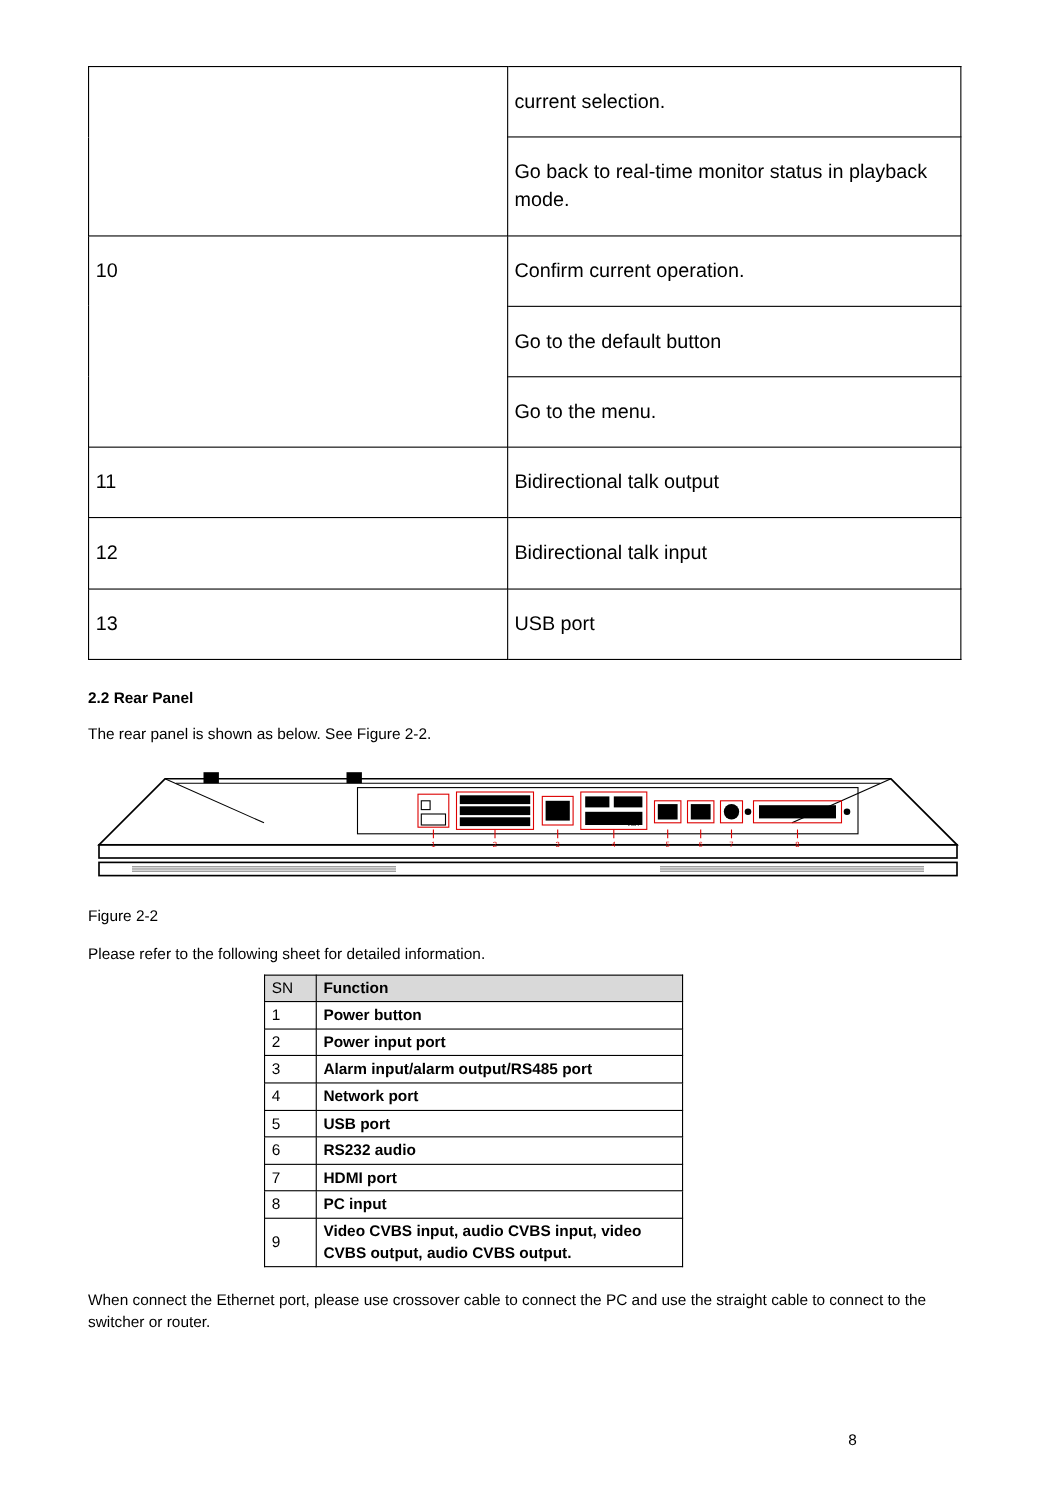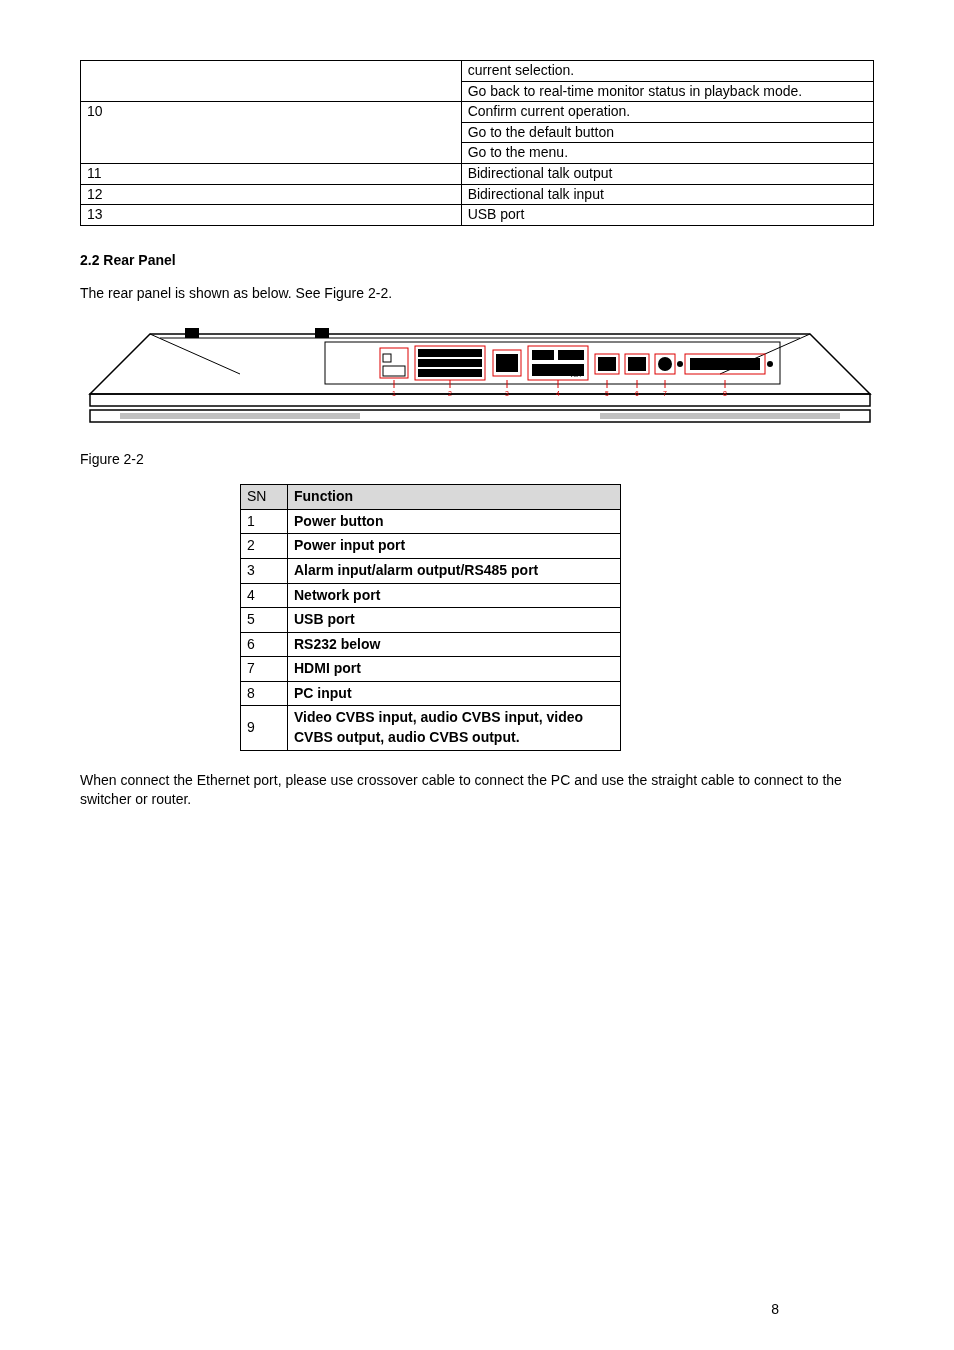--- a/index.html
+++ b/index.html
@@ -12,23 +12,23 @@
     box-sizing: border-box;
     line-height: 1.4;
   }
   table.full {
     border-collapse: collapse;
     width: 100%;
     margin-bottom: 25px;
   }
   table.full td {
     border: 1px solid #000;
-    padding: 0 6px;
+    padding: 19px 6px;
     vertical-align: top;
-    font-size: 14px;
+    font-size: 18px;
     margin-top: 48px;
   }
   table.full td.left {
     width: 48%;
   }
   h2 {
     font-size: 14px;
     font-weight: bold;
     font-family: Arial, sans-serif;
     margin: 20px 0 14px 0;
@@ -194,20 +194,21 @@
       <line x1="40" y1="94" x2="280" y2="94"></line>
       <line x1="520" y1="90" x2="760" y2="90"></line>
       <line x1="520" y1="92" x2="760" y2="92"></line>
       <line x1="520" y1="94" x2="760" y2="94"></line>
     </g>
     <rect x="10" y="86" width="780" height="12" fill="none" stroke="#000" stroke-width="1.5"></rect>
   </svg>
 </div>
 <div class="figure-caption">Figure 2-2</div>
 
+<p>Please refer to the following sheet for detailed information.</p>
 
 <table class="small">
   <tbody>
         <tr>
     <th class="sn">SN</th>
     <th class="fn">Function</th>
   </tr>
   <tr>
           <td class="sn">1</td>
           <td class="fn">Power button</td>
@@ -223,21 +224,21 @@
   <tr>
           <td class="sn">4</td>
           <td class="fn">Network port</td>
         </tr>
   <tr>
           <td class="sn">5</td>
           <td class="fn">USB port</td>
         </tr>
   <tr>
           <td class="sn">6</td>
-          <td class="fn">RS232 below</td>
+          <td class="fn">RS232 audio</td>
         </tr>
   <tr>
           <td class="sn">7</td>
           <td class="fn">HDMI port</td>
         </tr>
   <tr>
           <td class="sn">8</td>
           <td class="fn">PC input</td>
         </tr>
   <tr>

